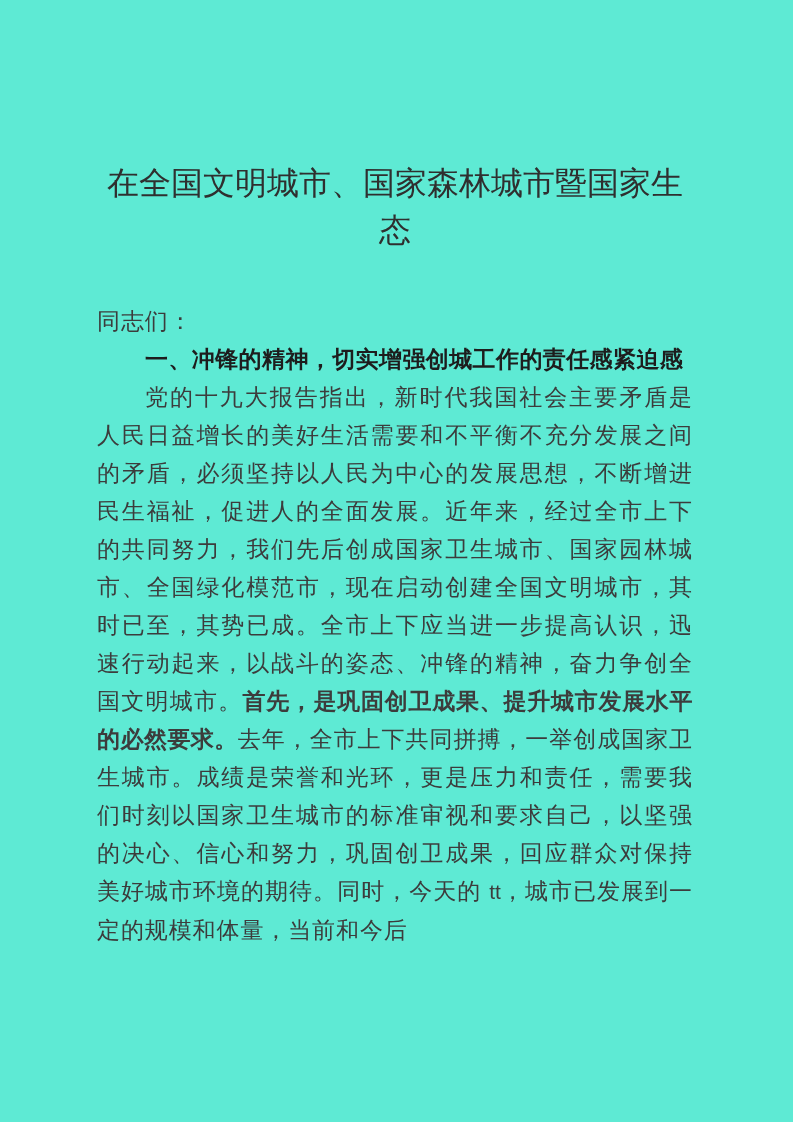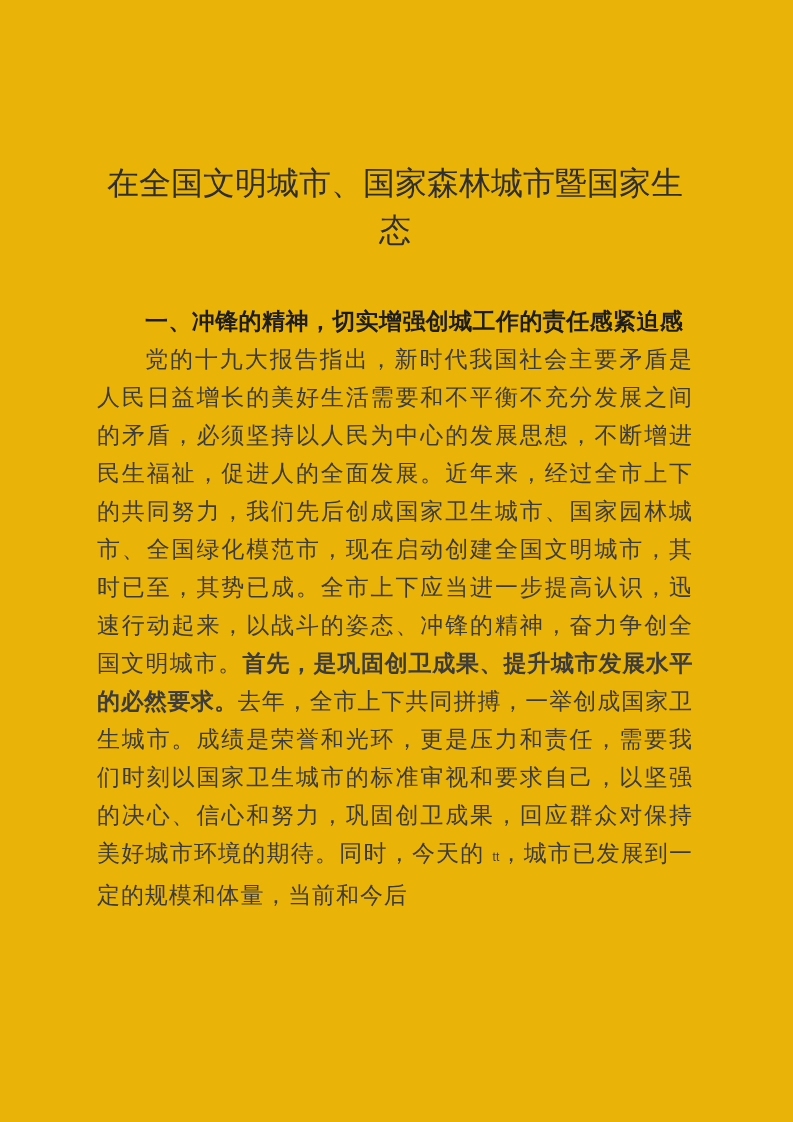--- a/index.html
+++ b/index.html
@@ -10,21 +10,21 @@
   }
 
   body {
     font-family: "Liberation Serif", "DejaVu Serif", serif;
   }
 
   .page {
     position: relative;
     width: 793px;
     height: 1122px;
-    background: #eab308;
+    background: #5eead4;
     overflow: hidden;
     box-sizing: border-box;
   }
 
   .doc-body {
     position: absolute;
     left: 97px;
     top: 0;
     width: 596px;
   }
@@ -79,21 +79,21 @@
 
   
   .bold-run {
     font-weight: bold;
     letter-spacing: 0.4px;
   }
 
   
   .token {
     font-family: Liberation Sans, sans-serif;
-    font-size: 12px;
+    font-size: 21px;
     letter-spacing: 0;
     vertical-align: baseline;
     margin-left: 8px;
   }
 
   
   .section-heading {
     margin: 0;
     padding: 0;
     font-family: "Liberation Sans", "DejaVu Sans", sans-serif;
@@ -114,20 +114,21 @@
   <div class="title-spacer"></div>
 
   <div class="doc-body" style="top:160px;">
 
     <h1 class="doc-title">
       <span>在全国文明城市、国家森林城市暨国家生态</span><br>
     </h1>
 
     <div class="salutation-spacer"></div>
 
+    <p class="salutation no-indent">同志们：</p>
 
 
     <h2 class="section-heading">一、冲锋的精神，切实增强创城工作的责任感紧迫感</h2>
 
     <p class="para"><span>党的十九大报告指出，新时代我国社会主要矛盾是人民日益增长的美好生活需要和不平衡不充分发展之间的矛盾，必须坚持以人民为中心的发展思想，不断增进民生福祉，促进人的全面发展。近年来，经过全市上下的共同努力，我们先后创成国家卫生城市、国家园林城市、全国绿化模范市，现在启动创建全国文明城市，其时已至，其势已成。全市上下应当进一步提高认识，迅速行动起来，以战斗的姿态、冲锋的精神，奋力争创全国文明城市。</span><span class="bold-run">首先，是巩固创卫成果、提升城市发展水平的必然要求。</span><span>去年，全市上下共同拼搏，一举创成国家卫生城市。成绩是荣誉和光环，更是压力和责任，需要我们时刻以国家卫生城市的标准审视和要求自己，以坚强的决心、信心和努力，巩固创卫成果，回应群众对保持美好城市环境的期待。同时，今天的</span><span class="token">tt</span><span>，城市已发展到一定的规模和体量，当前和今后</span></p>
 
   </div>
 
 </div>
 

